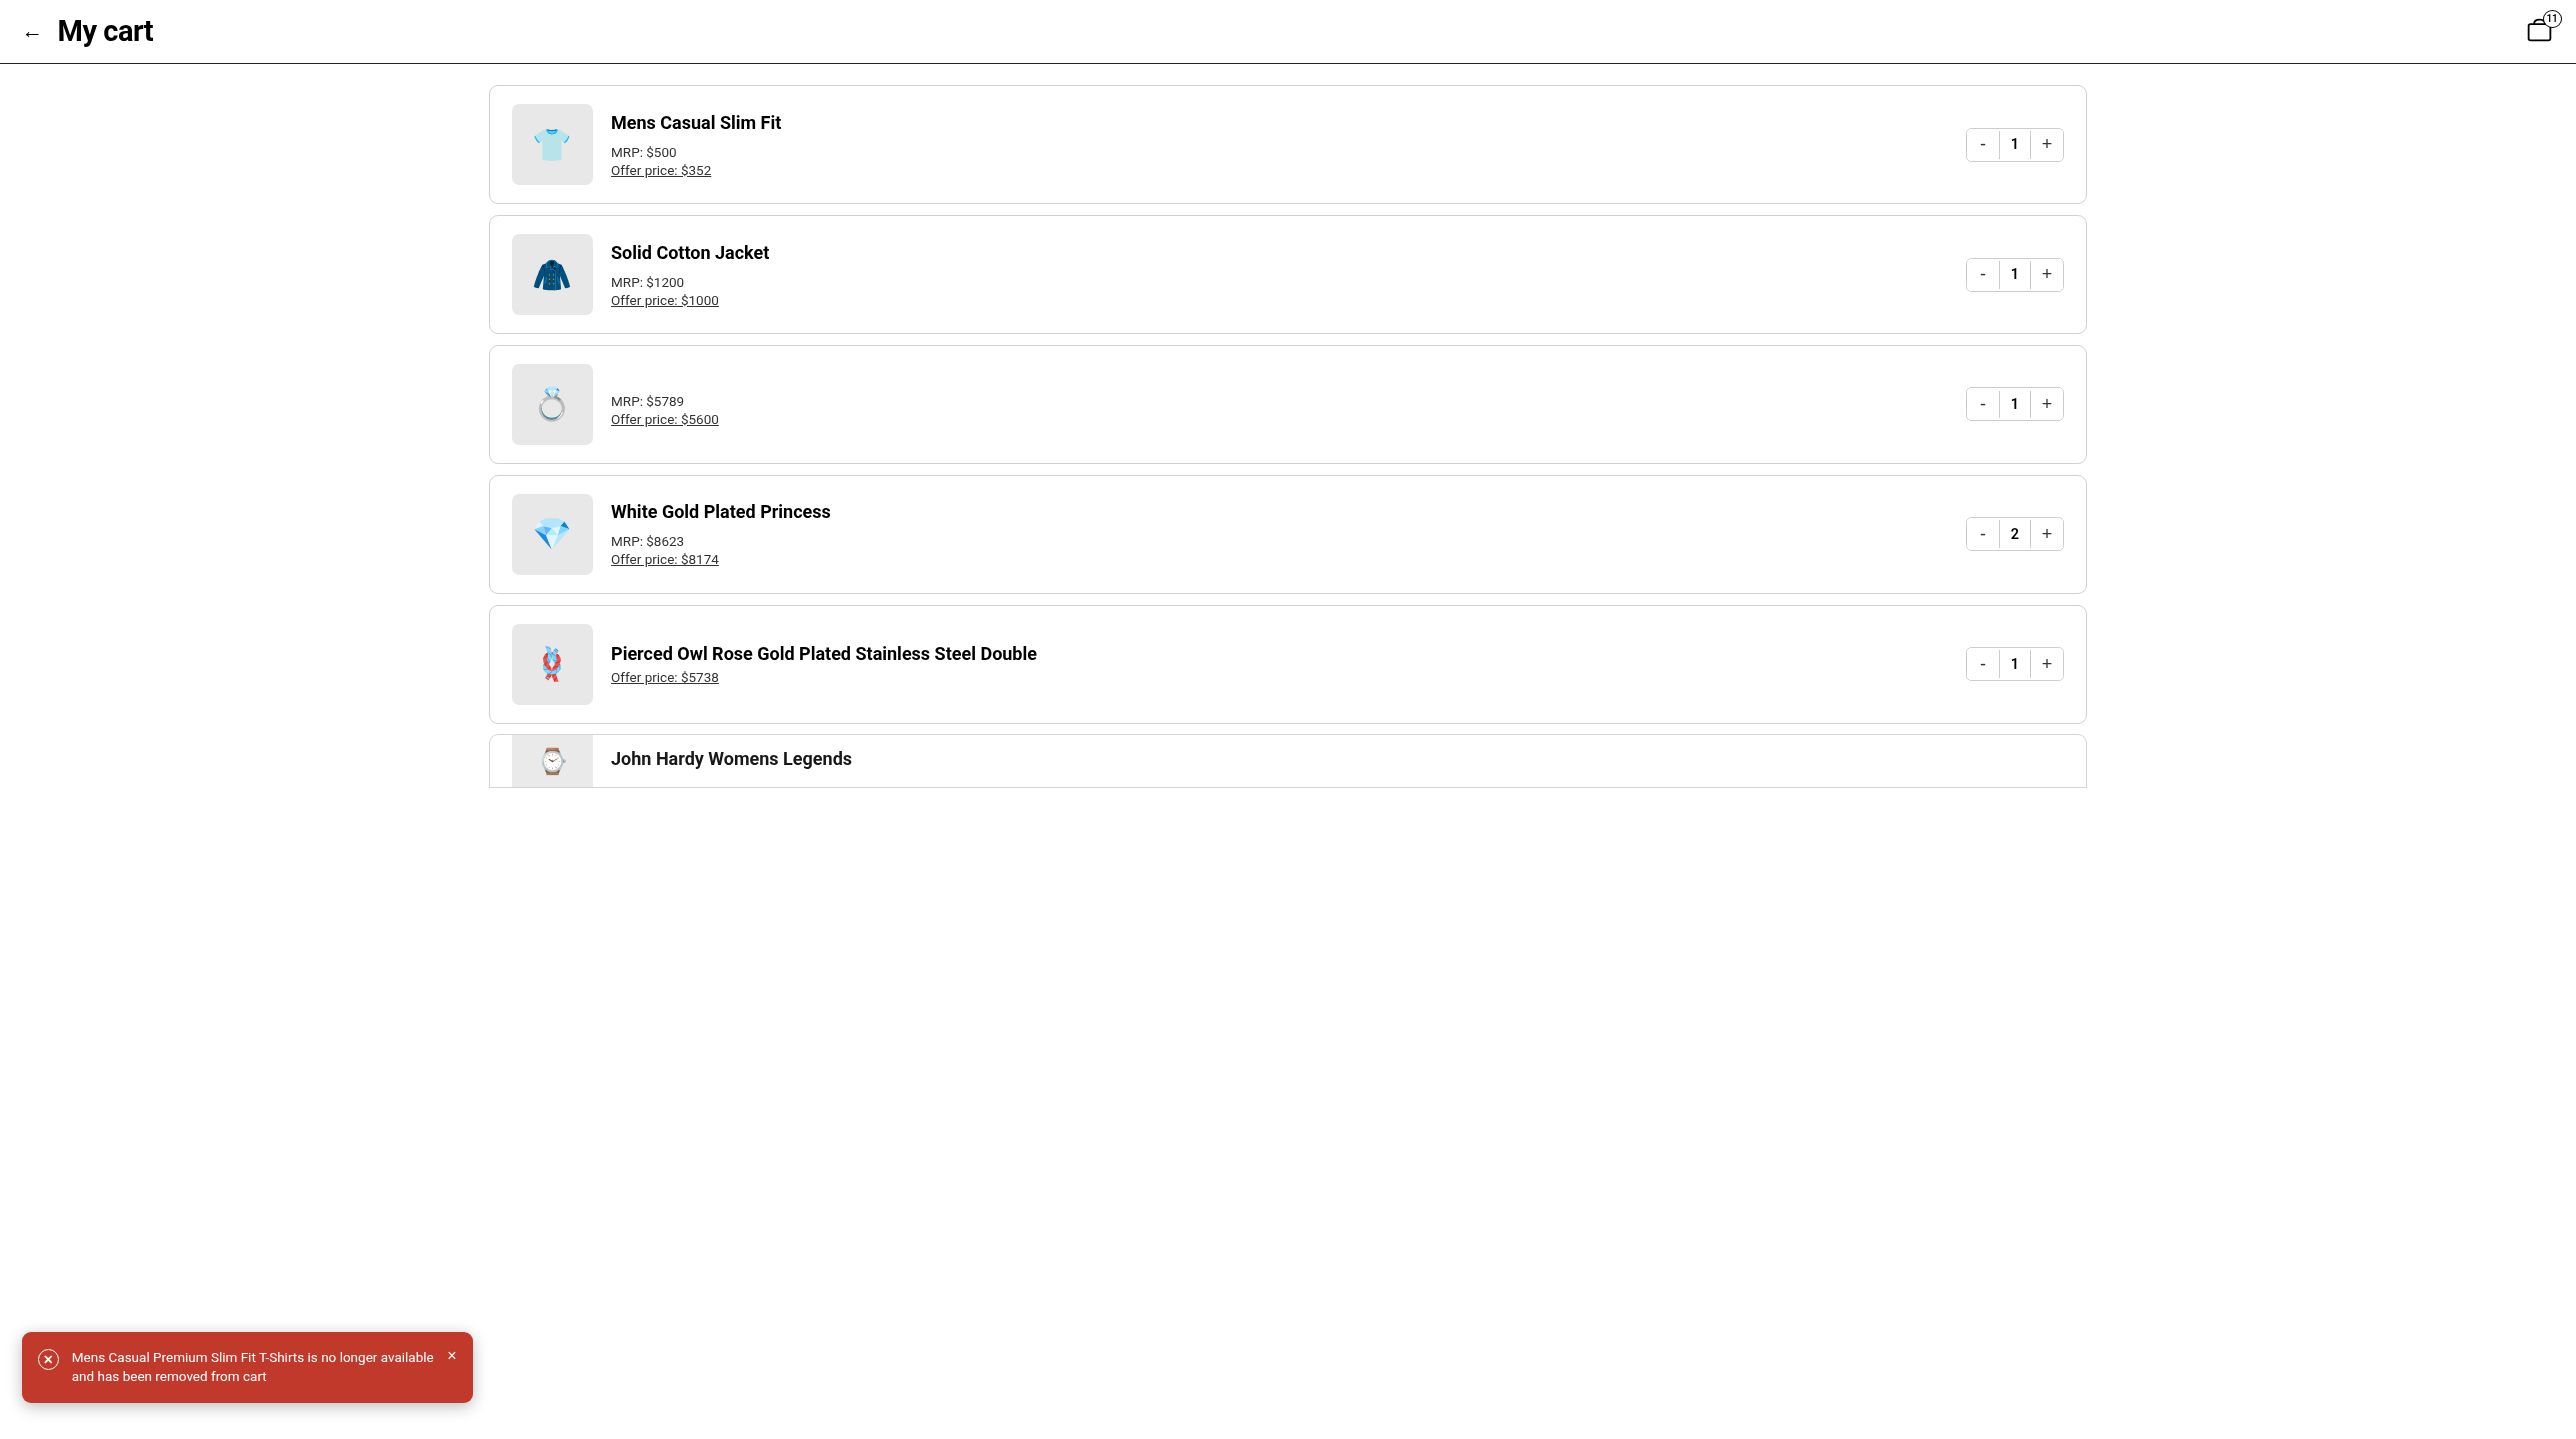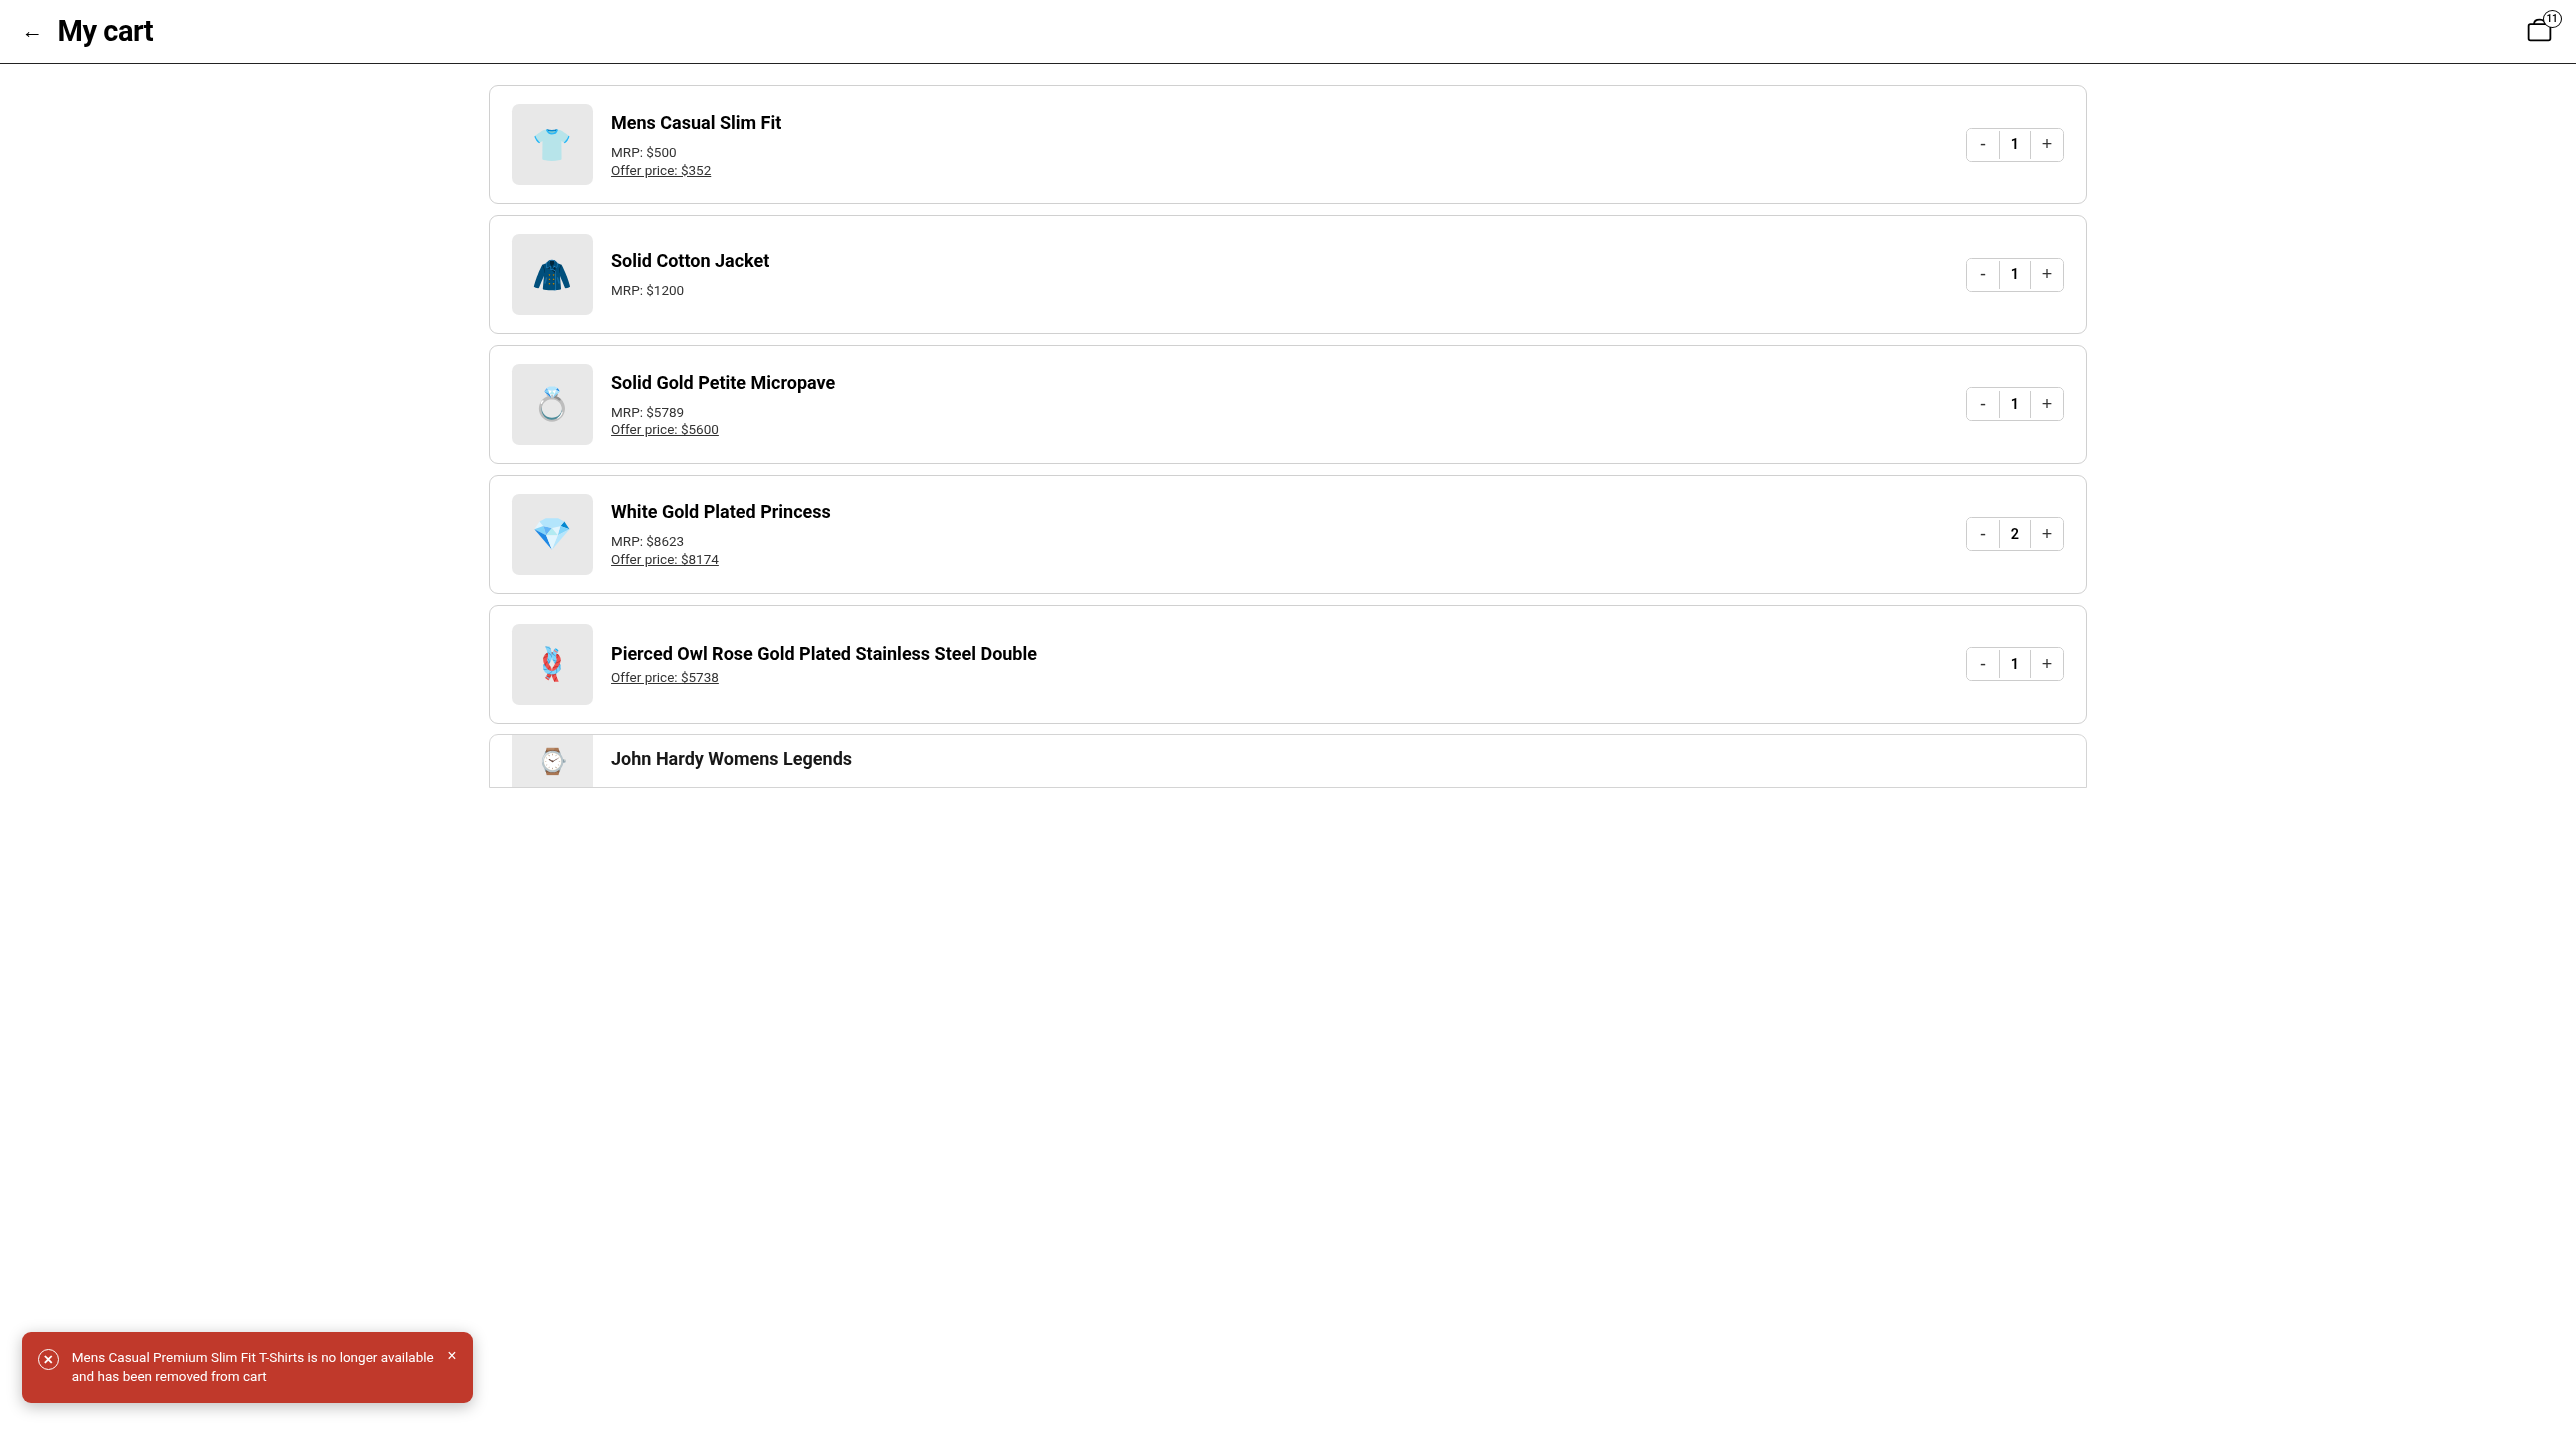--- a/index.html
+++ b/index.html
@@ -267,34 +267,34 @@
     </div>
   </div>
 
   <div class="cart-item">
     <div class="item-image-placeholder">
       <span>🧥</span>
     </div>
     <div class="item-info">
       <div class="item-name">Solid Cotton Jacket</div>
       <div class="item-mrp">MRP: $1200</div>
+      <div class="item-offer">Offer price: $1000</div>
     </div>
     <div class="quantity-control">
       <button class="qty-btn">-</button>
       <div class="qty-value">1</div>
       <button class="qty-btn">+</button>
     </div>
   </div>
 
   <div class="cart-item">
     <div class="item-image-placeholder">
       <span>💍</span>
     </div>
     <div class="item-info">
-      <div class="item-name">Solid Gold Petite Micropave</div>
       <div class="item-mrp">MRP: $5789</div>
       <div class="item-offer">Offer price: $5600</div>
     </div>
     <div class="quantity-control">
       <button class="qty-btn">-</button>
       <div class="qty-value">1</div>
       <button class="qty-btn">+</button>
     </div>
   </div>
 

